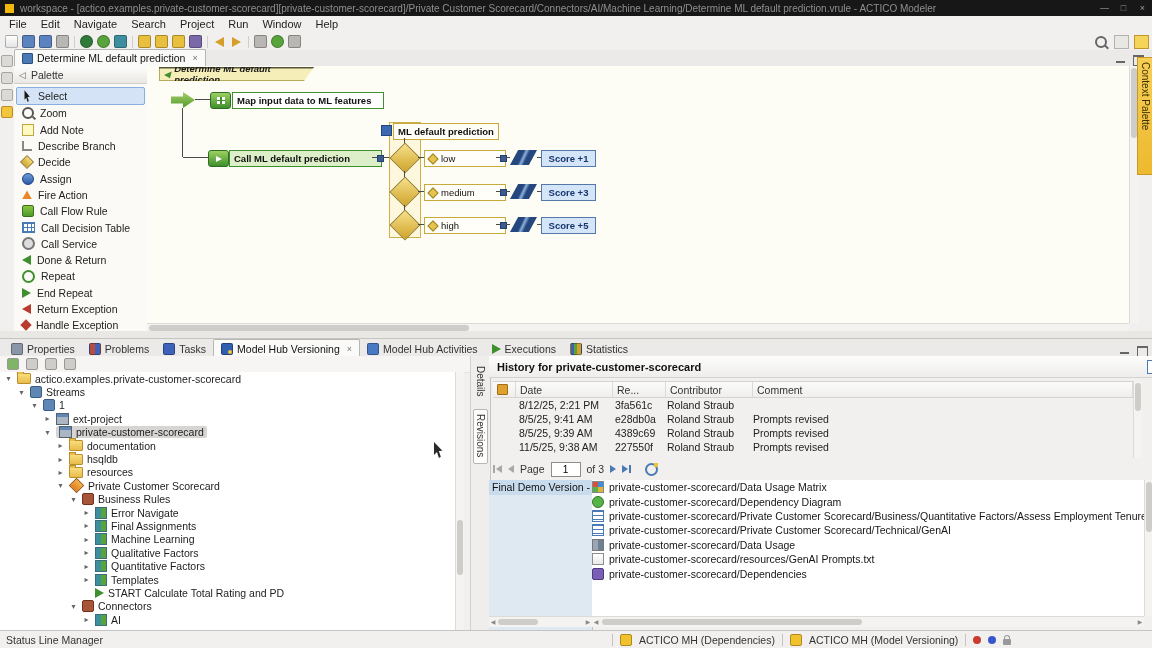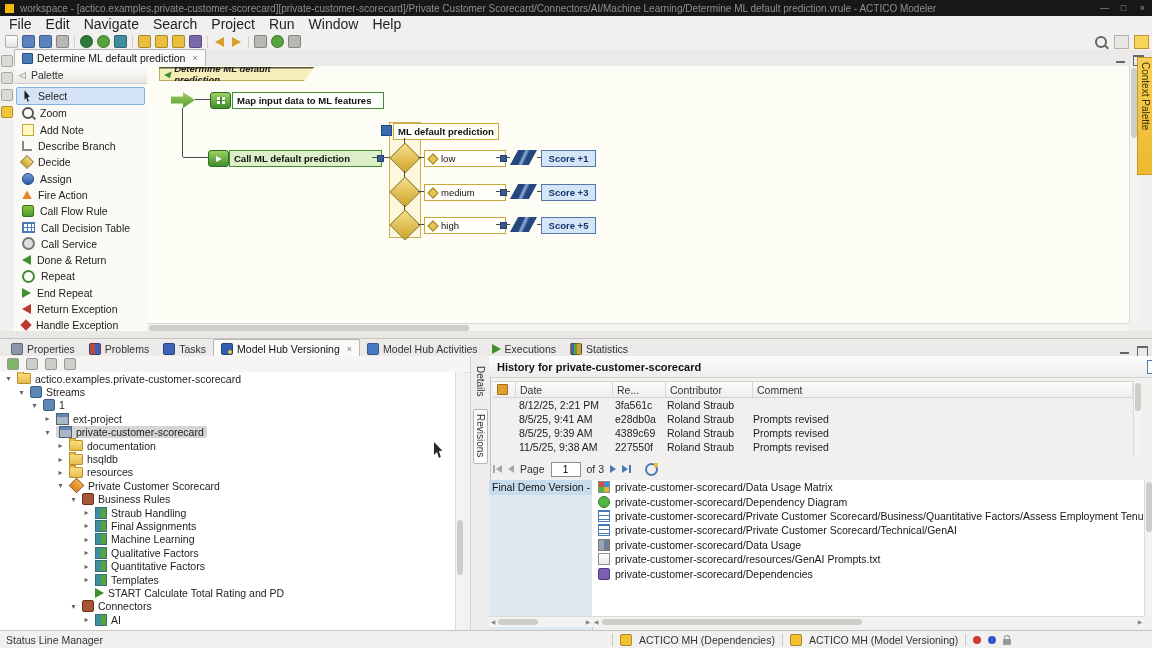--- a/index.html
+++ b/index.html
@@ -9,21 +9,21 @@
 
   
   .titlebar{left:0;top:0;width:1152px;height:16px;background:#171717;display:flex;align-items:center;color:#8f8f8f;font-size:10px;}
   .logo{width:9px;height:9px;background:#f0b90b;margin:0 6px 0 5px;flex:none;}
   .title-text{white-space:nowrap;overflow:hidden;}
   .winbtns{margin-left:auto;display:flex;}
   .winbtn{width:19px;text-align:center;color:#9a9a9a;font-size:9px;line-height:16px;}
 
   
   .menubar{left:0;top:16px;width:1152px;height:17px;background:#f1f0ee;display:flex;align-items:center;padding-left:2px;}
-  .menu-item{padding:0 7px;font-size:14px;color:#222;line-height:17px;}
+  .menu-item{padding:0 7px;font-size:11px;color:#222;line-height:17px;}
 
   
   .toolbar{left:0;top:33px;width:1152px;height:17px;background:#f1f0ee;border-bottom:1px solid #d4d2cf;display:flex;align-items:center;padding-left:3px;}
   .tbi{width:17px;height:15px;display:flex;align-items:center;justify-content:center;flex:none;}
   .tbs{width:1px;height:12px;background:#d1cfcc;margin:0 3px;flex:none;}
   .sq{width:11px;height:11px;border-radius:2px;border:1px solid rgba(0,0,0,.28);}
   .c-page{background:linear-gradient(#ffffff,#e4e4e4);}
   .c-blue{background:#5b83c0;}
   .c-gray{background:#b9b7b4;}
   .c-green{background:#57a33c;border-radius:50%;}
@@ -172,21 +172,21 @@
   .pbar-d{width:2px;height:8px;background:#a8a8a8;}
   .pbar-e{width:2px;height:8px;background:#4a7ab5;}
   .pg-input{width:28px;height:13px;border:1px solid #8f8d8a;font-size:10px;text-align:center;font-family:"Liberation Sans",sans-serif;padding:0;}
   .pg-refresh{width:9px;height:9px;border:2px solid #4a7ab5;border-radius:50%;position:relative;margin-left:8px;}
   .pg-refresh::after{content:"";position:absolute;width:4px;height:4px;background:#e8c53c;right:-2px;top:-2px;}
 
   
   .verpane{left:489px;top:480px;width:103px;height:150px;background:#dfe9f2;border-right:1px solid #b8c4d0;overflow:hidden;}
   .verrow{height:14px;background:#c9dcee;font-size:10.5px;padding:1px 3px 0;white-space:nowrap;overflow:hidden;color:#111;}
   .filelist{left:592px;top:480px;width:552px;height:136px;background:#fff;overflow:hidden;}
-  .frow{height:14.4px;display:flex;align-items:center;gap:5px;padding-left:6px;font-size:10.5px;color:#151515;white-space:nowrap;}
+  .frow{height:14.4px;display:flex;align-items:center;gap:5px;padding-left:0;font-size:10.5px;color:#151515;white-space:nowrap;}
   .fico{width:10px;height:10px;flex:none;}
   .fico-matrix{border:1px solid #888;background:linear-gradient(#d94f3d,#d94f3d) 0 0/50% 50% no-repeat,linear-gradient(#3d8fd9,#3d8fd9) 100% 0/50% 50% no-repeat,linear-gradient(#58b24a,#58b24a) 0 100%/50% 50% no-repeat,linear-gradient(#e2b33c,#e2b33c) 100% 100%/50% 50% no-repeat;}
   .fico-diag{background:#58b24a;border:1px solid #2e7a26;border-radius:50%;}
   .fico-rule{background-color:#fff;border:1px solid #4a7ab5;background-image:linear-gradient(#4a7ab5 1px,transparent 1px);background-size:100% 4px;}
   .fico-page{background:linear-gradient(#fff,#e9e9e9);border:1px solid #8f8d8a;}
   .fico-grid{border:1px solid #777;background:linear-gradient(90deg,#9aa6b5 50%,#6f7f94 50%);}
   .fico-dep{background:#7a5fb5;border:1px solid #4e3a80;border-radius:2px;}
   .fl-hs{left:592px;top:616px;width:552px;height:10px;}
   .ver-hs{left:489px;top:616px;width:103px;height:10px;}
   .fl-vs{left:1144px;top:480px;width:8px;height:136px;}
@@ -557,21 +557,21 @@
         <span>Private Customer Scorecard</span>
       </div>
     <div class="trow" style="padding-left:69px;">
         <span class="tar">▾</span>
         <span class="tico tico-red"></span>
         <span>Business Rules</span>
       </div>
     <div class="trow" style="padding-left:82px;">
         <span class="tar">▸</span>
         <span class="tico tico-pkg"></span>
-        <span>Straub Handling</span>
+        <span>Error Navigate</span>
       </div>
     <div class="trow" style="padding-left:82px;">
         <span class="tar">▸</span>
         <span class="tico tico-pkg"></span>
         <span>Final Assignments</span>
       </div>
     <div class="trow" style="padding-left:82px;">
         <span class="tar">▸</span>
         <span class="tico tico-pkg"></span>
         <span>Machine Learning</span>

